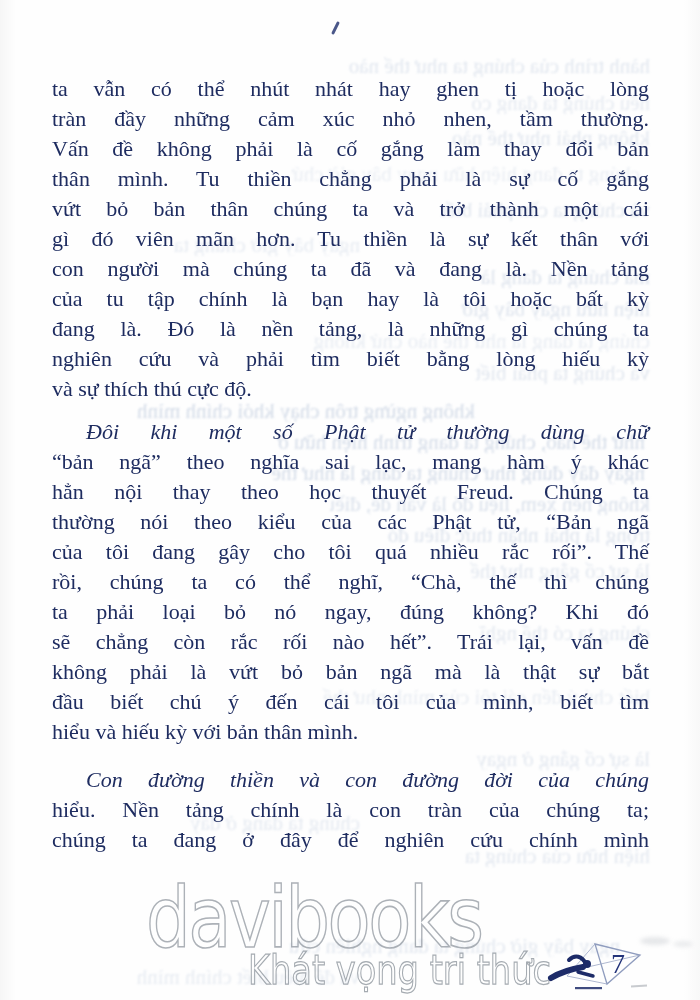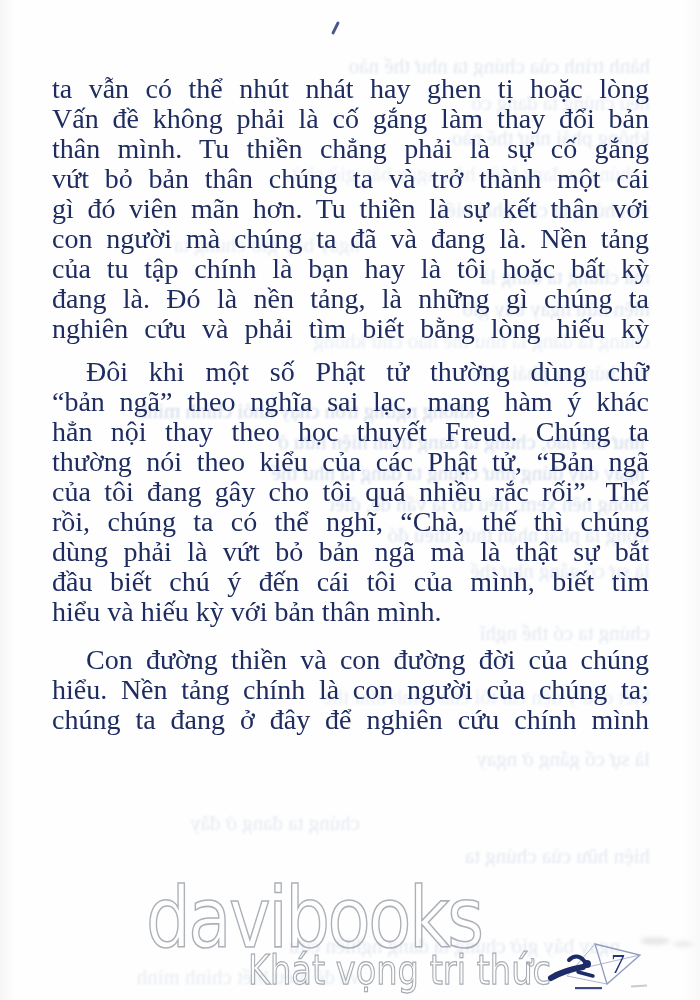--- a/index.html
+++ b/index.html
@@ -14,26 +14,26 @@
   .ghost{
     position:absolute;white-space:nowrap;overflow:hidden;
     transform:scaleX(-1);
     color:#b5c3d8;
     filter:blur(1.2px);
     font-size:21px;line-height:22px;
   }
   
   .body-text{
     position:absolute;left:52px;top:74px;width:597px;z-index:3;
-    color:#1e2c60;font-size:28px;line-height:30px;
+    color:#1e2c60;font-size:22px;line-height:30px;
   }
   .para{margin:0;}
   .para + .para{margin-top:13px;}
   .para.p3{margin-top:18px;}
-  .para.indent .line.first{padding-left:34px;}
+  .para.indent .line.first{padding-left:34px;font-style:italic;}
   .line{text-align:justify;text-align-last:justify;}
   .line.last{text-align-last:left;}
   
   .stray-mark{
     position:absolute;left:334px;top:21px;width:3px;height:14px;z-index:3;
     background:#2a3a74;border-radius:2px;transform:rotate(26deg);opacity:.85;
   }
   
   .wm-brand{
     position:absolute;left:146px;top:876px;z-index:2;
@@ -95,43 +95,47 @@
     </div>
 
   <div class="stray-mark"></div>
 
   <div class="wm-brand">davibooks</div>
   <div class="wm-tagline">Khát vọng tri thức</div>
 
   <div class="body-text">
       <div class="para">
         <div class="line first">ta vẫn có thể nhút nhát hay ghen tị hoặc lòng</div>
+        <div class="line">tràn đầy những cảm xúc nhỏ nhen, tầm thường.</div>
         <div class="line">Vấn đề không phải là cố gắng làm thay đổi bản</div>
         <div class="line">thân mình. Tu thiền chẳng phải là sự cố gắng</div>
         <div class="line">vứt bỏ bản thân chúng ta và trở thành một cái</div>
         <div class="line">gì đó viên mãn hơn. Tu thiền là sự kết thân với</div>
         <div class="line">con người mà chúng ta đã và đang là. Nền tảng</div>
         <div class="line">của tu tập chính là bạn hay là tôi hoặc bất kỳ</div>
         <div class="line">đang là. Đó là nền tảng, là những gì chúng ta</div>
         <div class="line">nghiên cứu và phải tìm biết bằng lòng hiếu kỳ</div>
+        <div class="line last">và sự thích thú cực độ.</div>
       </div>
       <div class="para indent">
         <div class="line first">Đôi khi một số Phật tử thường dùng chữ</div>
         <div class="line">“bản ngã” theo nghĩa sai lạc, mang hàm ý khác</div>
         <div class="line">hẳn nội thay theo học thuyết Freud. Chúng ta</div>
         <div class="line">thường nói theo kiểu của các Phật tử, “Bản ngã</div>
         <div class="line">của tôi đang gây cho tôi quá nhiều rắc rối”. Thế</div>
         <div class="line">rồi, chúng ta có thể nghĩ, “Chà, thế thì chúng</div>
-        <div class="line">dùng phải là vứt bỏ bản ngã mà là thật sự bắt</div>
+        <div class="line">ta phải loại bỏ nó ngay, đúng không? Khi đó</div>
+        <div class="line">sẽ chẳng còn rắc rối nào hết”. Trái lại, vấn đề</div>
+        <div class="line">không phải là vứt bỏ bản ngã mà là thật sự bắt</div>
         <div class="line">đầu biết chú ý đến cái tôi của mình, biết tìm</div>
         <div class="line last">hiểu và hiếu kỳ với bản thân mình.</div>
       </div>
       <div class="para indent p3">
         <div class="line first">Con đường thiền và con đường đời của chúng</div>
-        <div class="line">hiểu. Nền tảng chính là con người của chúng ta;</div>
+        <div class="line">hiểu. Nền tảng chính là con tràn của chúng ta;</div>
         <div class="line">chúng ta đang ở đây để nghiên cứu chính mình</div>
       </div>
     </div>
 
   <div class="smudge a"></div>
   <div class="smudge b"></div>
   <div class="logo">
     <svg width="105" height="55" viewBox="0 0 105 55" xmlns="http://www.w3.org/2000/svg">
       <path d="M50 6 L95 17 L62 46 Z" fill="none" stroke="#8f9cbe" stroke-width="1.3"></path>
       <path d="M50 6 L22 38 M62 46 L22 38 M95 17 L34 31" fill="none" stroke="#9aa6c4" stroke-width="0.8"></path>

